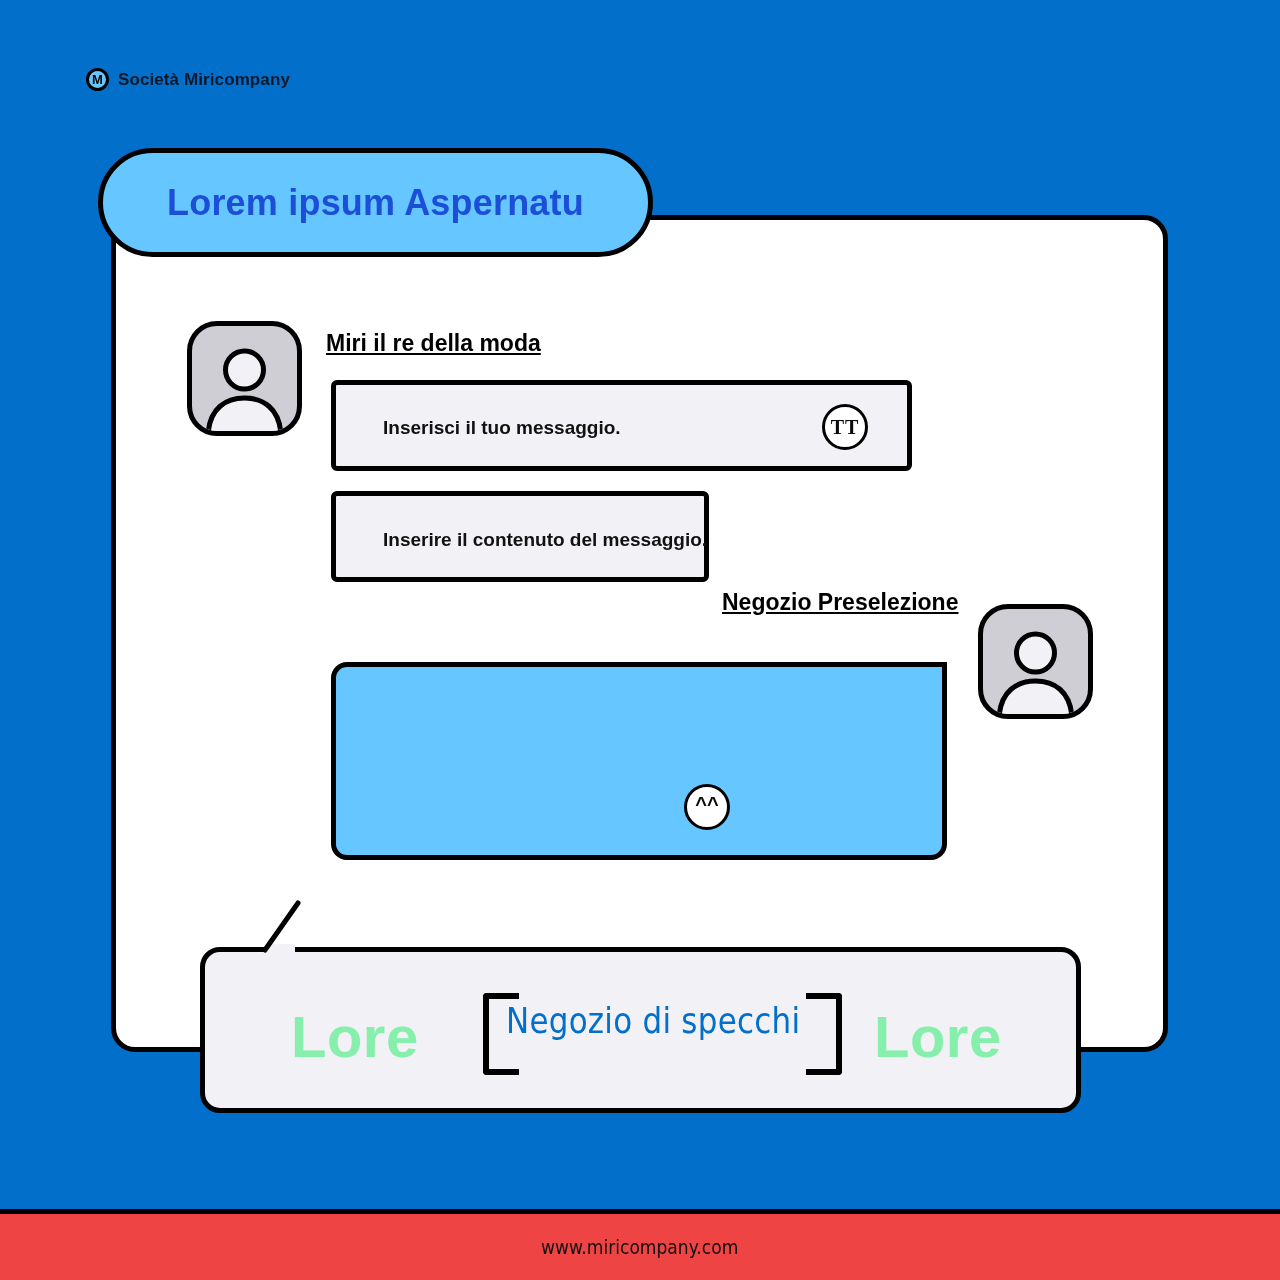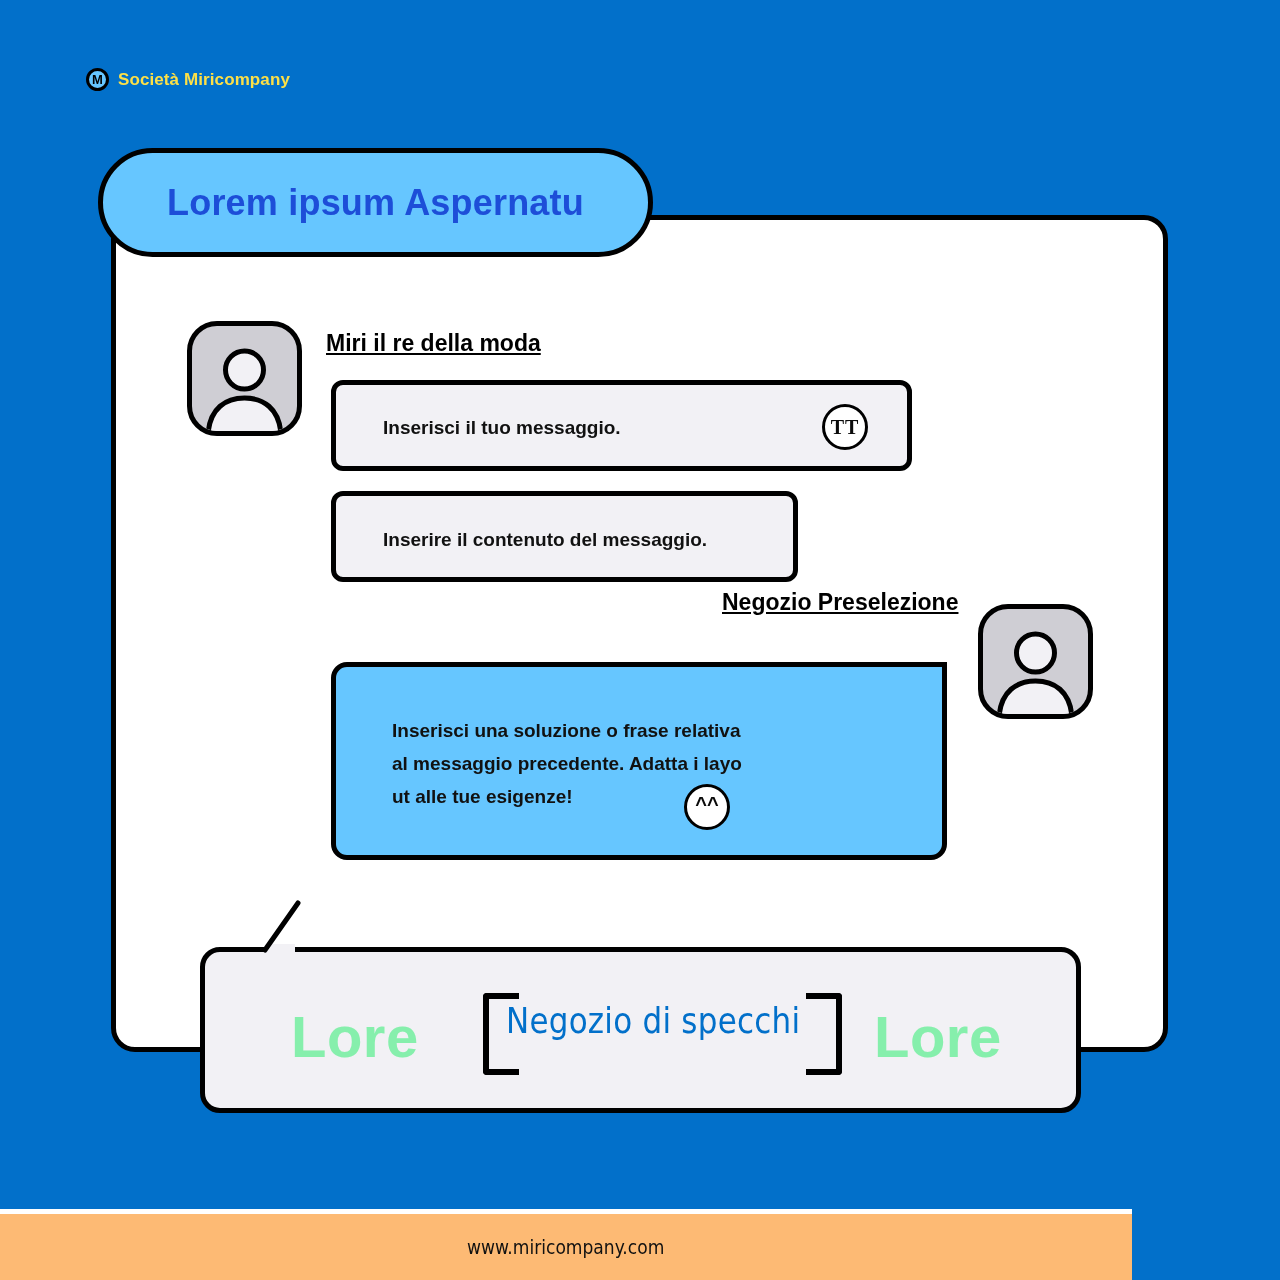--- a/index.html
+++ b/index.html
@@ -9,21 +9,21 @@
     font-family: "Liberation Sans", "DejaVu Sans", sans-serif;
     color: #0a0a0a;
   }
   .brand { position: absolute; left: 86px; top: 68px; display: flex; align-items: center; gap: 9px; }
   .brand-logo {
     width: 23px; height: 23px; border-radius: 50%; background: #66C6FF;
     border: 3px solid #000; box-sizing: border-box;
     display: flex; align-items: center; justify-content: center;
     font-weight: 700; font-size: 13px; color: #000;
   }
-  .brand-name { font-weight: 700; font-size: 17px; color: #fde047; letter-spacing: 0.1px; }
+  .brand-name { font-weight: 700; font-size: 17px; color: #0f172a; letter-spacing: 0.1px; }
 
   .main-card {
     position: absolute; left: 111px; top: 215px; width: 1057px; height: 837px;
     background: #fff; border: 5px solid #000; border-radius: 24px; box-sizing: border-box;
   }
   .title-pill {
     position: absolute; left: 98px; top: 148px; width: 555px; height: 109px;
     background: #66C6FF; border: 5px solid #000; border-radius: 56px; box-sizing: border-box;
     display: flex; align-items: center; justify-content: center;
   }
@@ -32,21 +32,21 @@
   .avatar {
     position: absolute; width: 115px; height: 115px; box-sizing: border-box;
     background: #CFCED4; border: 5px solid #000; border-radius: 30px; overflow: hidden;
   }
   .avatar svg { position: absolute; left: 0; top: 0; }
 
   .sender-name { position: absolute; font-weight: 700; font-size: 23px; color: #000; text-decoration: underline; }
 
   .bubble {
     position: absolute; box-sizing: border-box; background: #F2F1F5;
-    border: 5px solid #000; border-radius: 12px;
+    border: 5px solid #000; border-radius: 6px;
   }
   .bubble-text { position: absolute; font-weight: 700; font-size: 19px; color: #111; white-space: nowrap; }
 
   .emoji {
     position: absolute; box-sizing: border-box; border: 3px solid #000; border-radius: 50%;
     background: #fff; display: flex; align-items: center; justify-content: center;
   }
 
   .reply {
     position: absolute; left: 331px; top: 662px; width: 616px; height: 198px;
@@ -66,22 +66,22 @@
   .bracket { position: absolute; width: 36px; height: 82px; box-sizing: border-box; border: 6px solid #000; }
   .bracket.left { border-right: none; border-radius: 4px 0 0 4px; }
   .bracket.right { border-left: none; border-radius: 0 4px 4px 0; }
   .shop-name {
     position: absolute; left: 506px; top: 1000px; font-size: 36px; color: #0270CA;
     font-family: "DejaVu Sans", sans-serif; font-weight: 400; letter-spacing: 0.3px;
     transform: scaleX(0.86); transform-origin: left center;
   }
 
   .footer {
-    position: absolute; left: 0; top: 1209px; width: 1132px; height: 71px;
-    background: #fdba74; border-top: 5px solid #ffffff; box-sizing: border-box;
+    position: absolute; left: 0; top: 1209px; width: 1280px; height: 71px;
+    background: #ef4444; border-top: 5px solid #000000; box-sizing: border-box;
     display: flex; align-items: center; justify-content: center;
   }
   .footer-url { font-size: 19px; color: #111; font-family: "DejaVu Sans", sans-serif; transform: scaleX(0.9); }
 </style>
 </head>
 <body>
 
 <div class="brand">
   <div class="brand-logo">M</div>
   <span class="brand-name">Società Miricompany</span>
@@ -101,38 +101,33 @@
 </div>
 <div class="sender-name" style="left:326px; top:330px;">Miri il re della moda</div>
 
 <div class="bubble" style="left:331px; top:380px; width:581px; height:91px;">
   <span class="bubble-text" style="left:47px; top:32px;">Inserisci il tuo messaggio.</span>
   <div class="emoji" style="left:486px; top:19px; width:46px; height:46px;">
     <span style="font-weight:700; font-size:20px; letter-spacing:1px;font-family:Liberation Serif, serif;">TT</span>
   </div>
 </div>
 
-<div class="bubble" style="left:331px; top:491px; width:467px; height:91px;">
+<div class="bubble" style="left:331px; top:491px; width:378px; height:91px;">
   <span class="bubble-text" style="left:47px; top:33px;">Inserire il contenuto del messaggio.</span>
 </div>
 
 <div class="sender-name" style="left:722px; top:589px; font-size:23px;">Negozio Preselezione</div>
 <div class="avatar" style="left:978px; top:604px;">
   <svg width="105" height="105" viewBox="0 0 105 105">
     <circle cx="52.5" cy="44" r="19" fill="#F2F1F5" stroke="#000" stroke-width="5"></circle>
     <path d="M16 108 C18 82 34 72 52.5 72 C71 72 87 82 89 108 Z" fill="#F2F1F5" stroke="#000" stroke-width="5"></path>
   </svg>
 </div>
 
 <div class="reply">
-  <div class="reply-text">
-    <div>Inserisci una soluzione o frase relativa</div>
-    <div>al messaggio precedente. Adatta i layo</div>
-    <div>ut alle tue esigenze!</div>
-  </div>
   <div class="emoji" style="left:348px; top:117px; width:46px; height:46px;">
     <span style="font-weight:700; font-size:20px; margin-top:-6px;">^^</span>
   </div>
 </div>
 
 <div class="callout"></div>
 <div class="callout-gap"></div>
 <svg style="position:absolute; left:255px; top:895px;" width="55" height="65">
   <line x1="10" y1="55" x2="43" y2="8" stroke="#000" stroke-width="5" stroke-linecap="round"></line>
 </svg>

